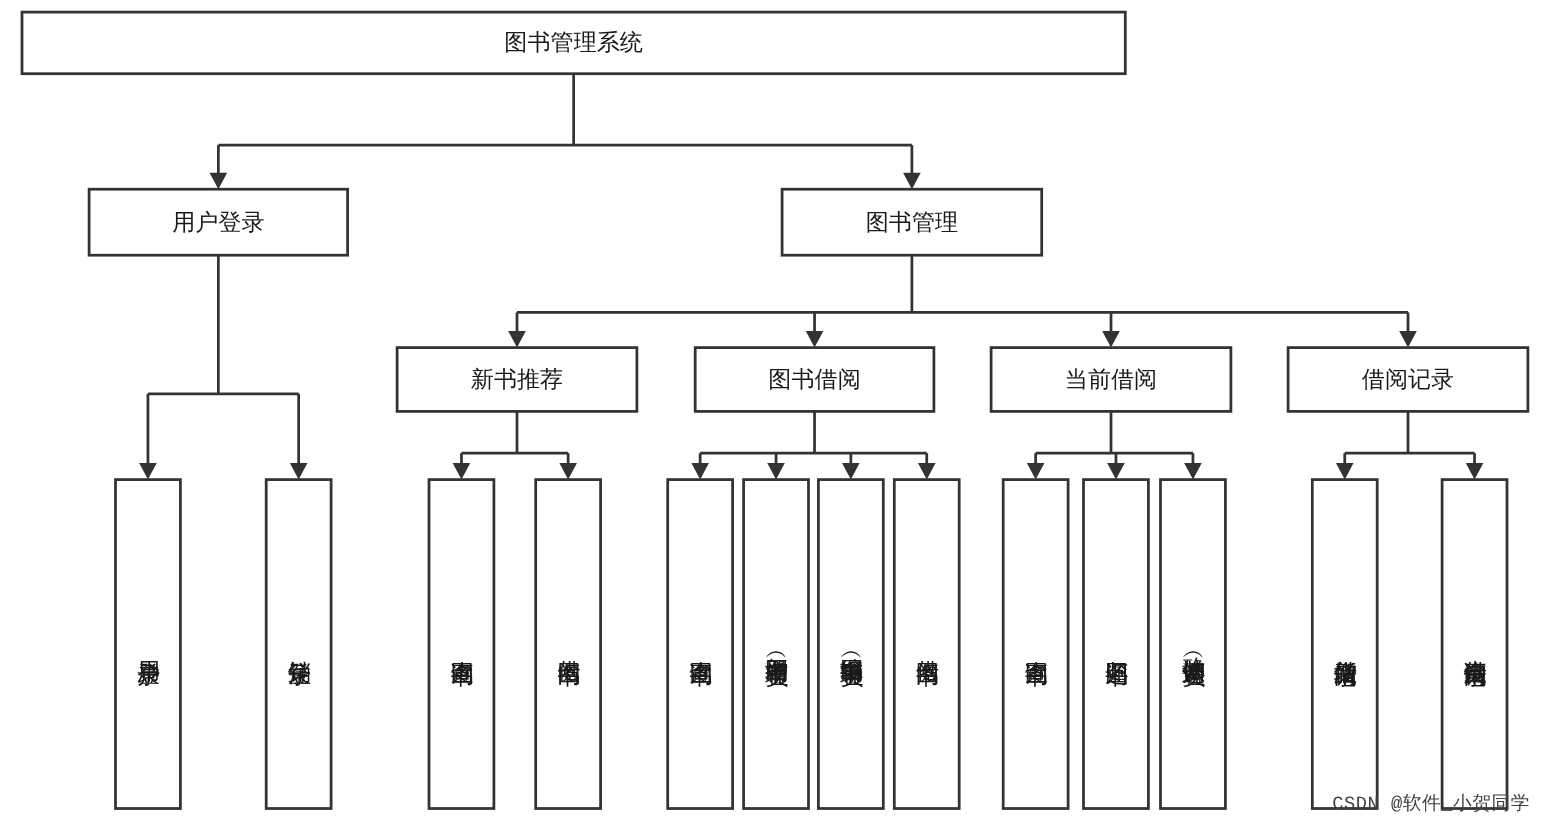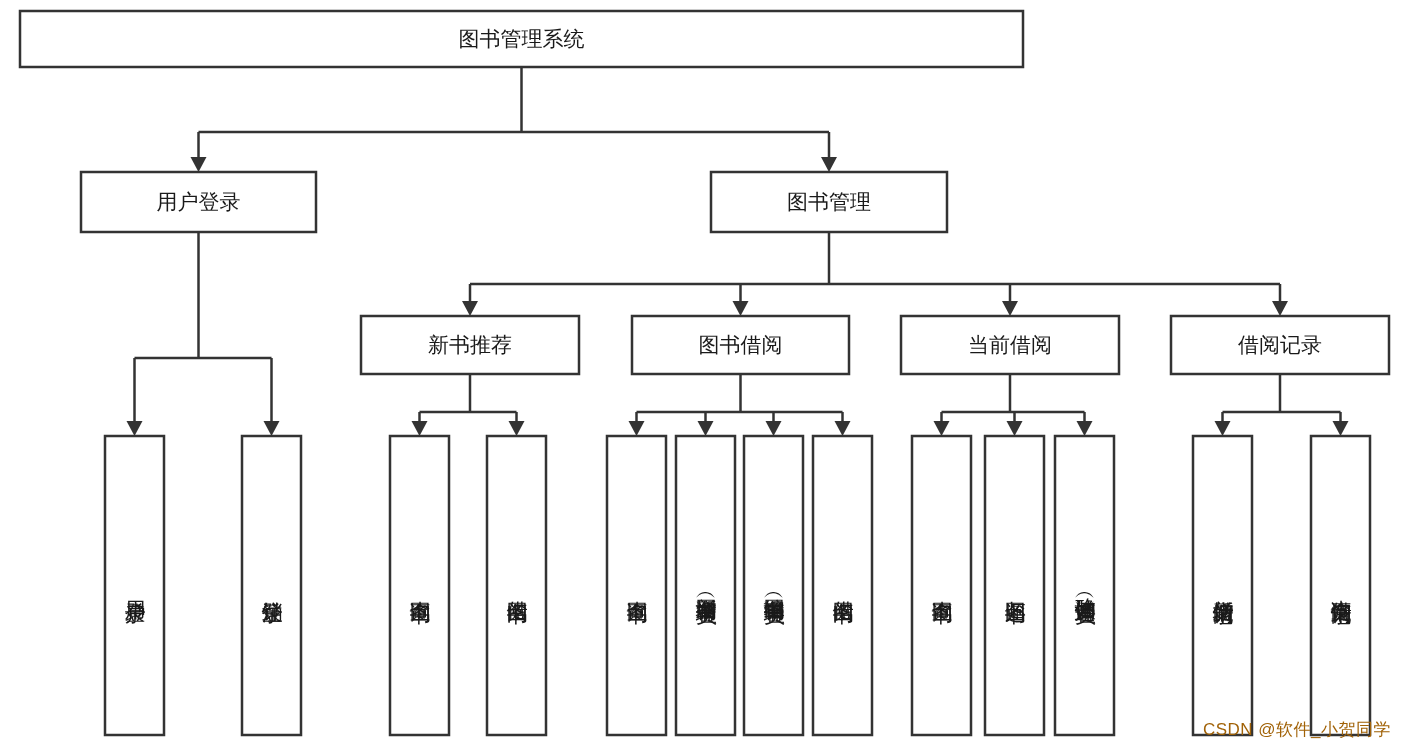--- a/index.html
+++ b/index.html
@@ -66,23 +66,23 @@
     line-height: 1.12;
     color: #1a1a1a;
     letter-spacing: 1px;
     white-space: nowrap;
     text-align: center;
   }
   .watermark {
     position: absolute;
     right: 14px;
     bottom: 6px;
-    font-family: Liberation Sans, sans-serif;
+    font-family: Liberation Mono, monospace;
     font-size: 17px;
-    color: #a16207;
+    color: #404040;
     white-space: nowrap;
     letter-spacing: 0.5px;
   }
 </style>
 </head>
 <body>
 
 <div id="diagram-root">
   <svg id="tree-svg" viewBox="0 0 1405 747" xmlns="http://www.w3.org/2000/svg">
     <g id="edges-layer">

